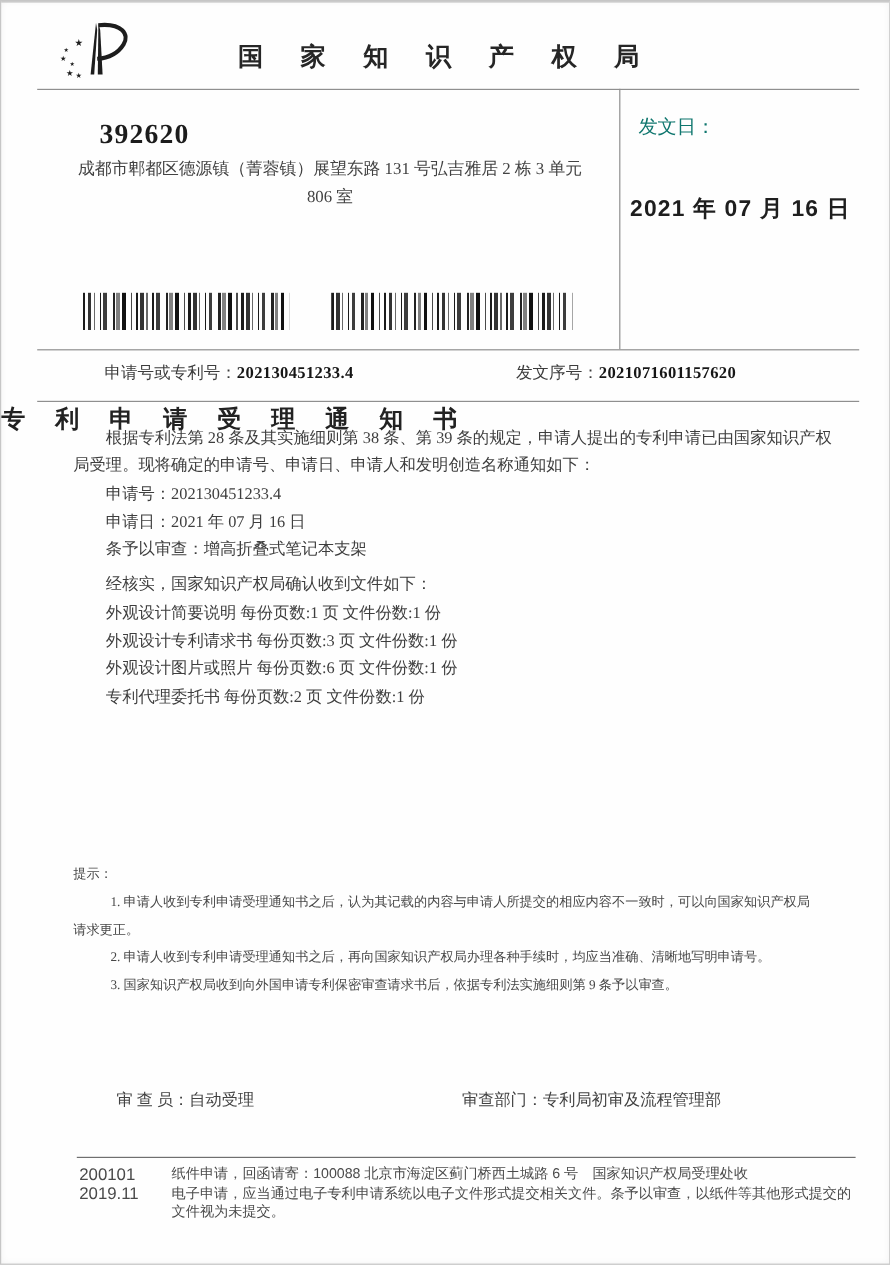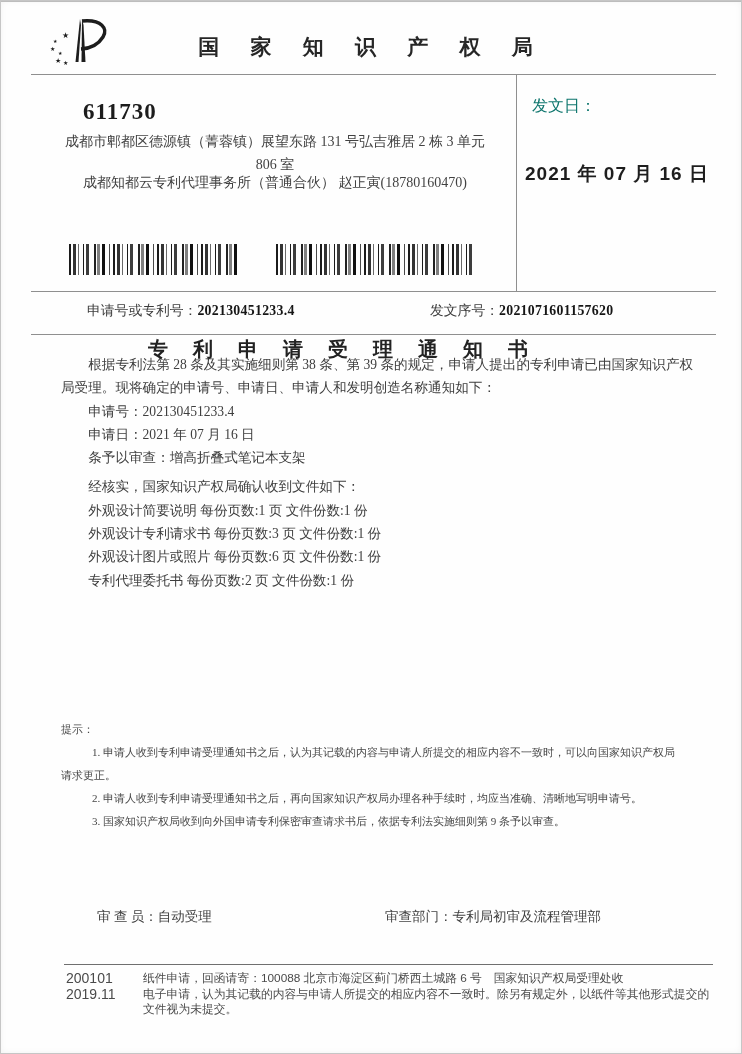--- a/index.html
+++ b/index.html
@@ -42,21 +42,21 @@
   .issue-date{left:524px;top:160px;font-size:19px;font-weight:600;letter-spacing:1px;
     font-family:"Liberation Sans","DejaVu Sans",sans-serif;color:#1e1e1e;}
 
   
   .ref-row{left:0;top:301px;width:742px;font-size:13.8px;}
   .ref-app{position:absolute;left:86px;top:0;}
   .ref-serial{position:absolute;left:397px;top:0;margin-left:32px;}
   .ref-num{font-weight:700;color:#161616;letter-spacing:.3px;}
 
   
-  .doc-title{left:0;top:335px;width:684px;text-align:center;
+  .doc-title{left:0;top:335px;width:684px;text-align:left;
     font-size:20px;font-weight:700;letter-spacing:10px;color:#222;}
 
   
   .body-block{left:60px;top:352px;width:640px;font-size:13.6px;line-height:23.3px;color:#3e3e3e;}
   .body-block p{margin:0;text-indent:2em;}
   .confirm{margin-top:6px !important;}
 
   
   .notes{left:60px;top:717px;width:648px;font-size:11px;line-height:23px;color:#474747;}
   .notes p{margin:0;}
@@ -91,26 +91,25 @@
       <text x="0" y="34" font-size="6" fill="#1d1d1d">★</text>
       <text x="8" y="38" font-size="5" fill="#1d1d1d">★</text>
       <text x="5" y="46" font-size="7" fill="#1d1d1d">★</text>
       <text x="13" y="48" font-size="6" fill="#1d1d1d">★</text>
     </svg>
   </div>
   <div class="abs agency">国 家 知 识 产 权 局</div>
 
   <div class="rule" style="left:30px;top:73px;width:685px;"></div>
 
-  <div class="abs code">611730</div>
+  <div class="abs code">392620</div>
   <div class="abs addr-block">
     <div>成都市郫都区德源镇（菁蓉镇）展望东路 131 号弘吉雅居 2 栋 3 单元</div>
     <div>806 室</div>
   </div>
-  <div class="abs agent-line">成都知都云专利代理事务所（普通合伙）  赵正寅(18780160470)</div>
   <div class="abs barcode barcode-left"></div>
   <div class="abs barcode barcode-right"></div>
 
   <div class="vrule" style="left:515px;top:73px;height:217px;"></div>
   <div class="abs issue-label">发文日：</div>
   <div class="abs issue-date">2021 年 07 月 16 日</div>
 
   <div class="rule" style="left:30px;top:290px;width:685px;"></div>
 
   <div class="abs ref-row">
@@ -155,16 +154,16 @@
     </span>
   </div>
 
   <div class="rule hr-footer"></div>
   <div class="abs footer-codes">
     <div>200101</div>
     <div>2019.11</div>
   </div>
   <div class="abs footer-text">
     <p>纸件申请，回函请寄：100088  北京市海淀区蓟门桥西土城路 6 号　国家知识产权局受理处收</p>
-    <p>电子申请，认为其记载的内容与申请人所提交的相应内容不一致时。除另有规定外，以纸件等其他形式提交的文件视为未提交。</p>
+    <p>电子申请，应当通过电子专利申请系统以电子文件形式提交相关文件。条予以审查，以纸件等其他形式提交的文件视为未提交。</p>
   </div>
 
 </div>
 
 </body></html>

